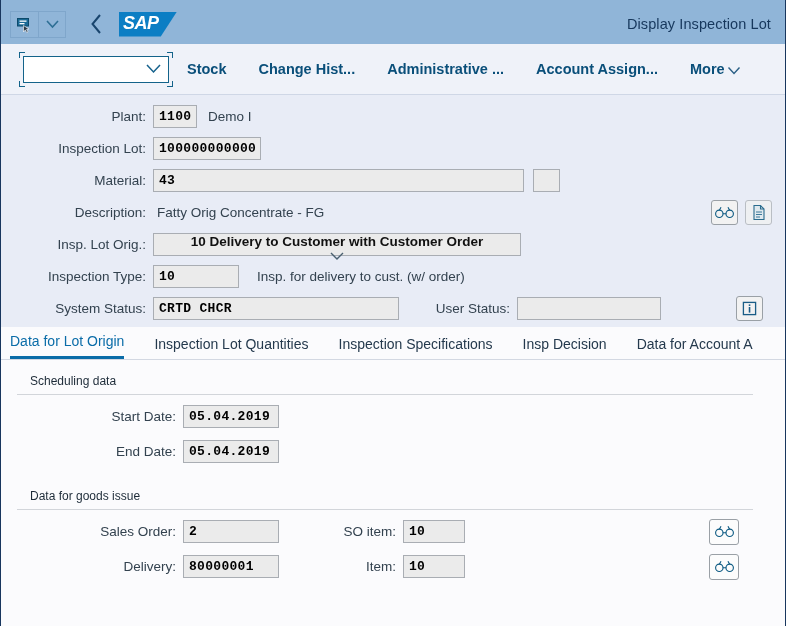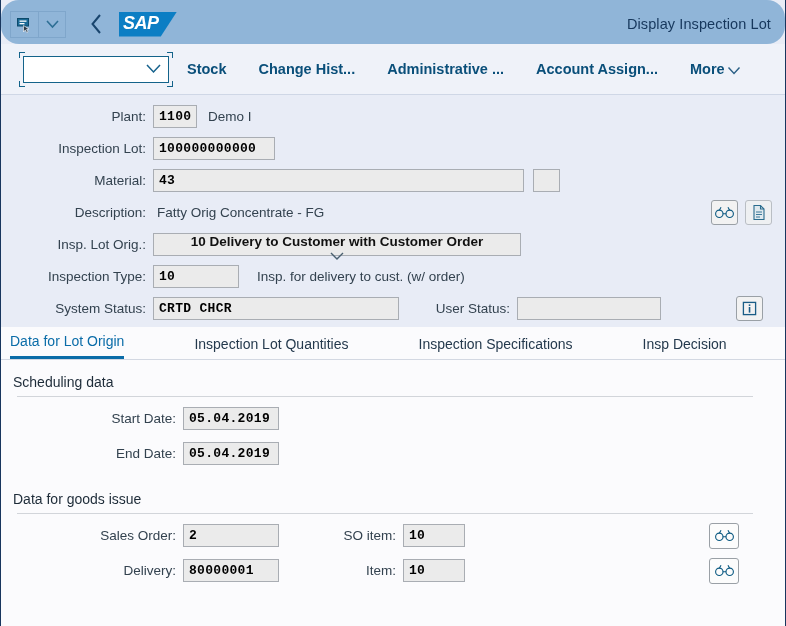--- a/index.html
+++ b/index.html
@@ -10,21 +10,21 @@
     background:#e8ecf6;
     overflow:hidden;
     position:relative;
   }
   .app { width:786px; height:626px; position:relative; display:flex; flex-direction:column;
          border:1px solid #18365e; border-top:none; border-bottom:none; }
 
   
   .shellbar {
     height:44px; background:#90b5d8; display:flex; align-items:center;
-    padding:4px 14px 0 9px; flex:0 0 44px; position:relative;border-radius:18px;
+    padding:4px 14px 0 9px; flex:0 0 44px; position:relative;
   }
   .icon-group { display:flex; align-items:center; border:1px solid #7fa6cb; }
   .shell-btn {
     width:27px; height:25px; display:flex; align-items:center; justify-content:center;
     cursor:pointer;
   }
   .shell-btn + .shell-btn { border-left:1px solid #7fa6cb; }
   .back-arrow {
     margin-left:19px; width:22px; height:28px; display:flex; align-items:center;
     justify-content:center; cursor:pointer; color:#0a3d62;
@@ -93,32 +93,32 @@
   .sq-btn {
     width:27px; height:25px; background:#f2f2f2; border:1px solid #9aa0a6;
     border-radius:3px; display:flex; align-items:center; justify-content:center;
     cursor:pointer;
   }
   .sq-btn.flat { background:#eef0f2; border:1px solid #b9bec4; }
 
   
   .tabbar {
     background:#fbfbfd; height:33px; display:flex; align-items:flex-end;
-    padding-left:9px; flex:0 0 33px; border-bottom:1px solid #d3d8e2; overflow:hidden;gap:40px;
+    padding-left:9px; flex:0 0 33px; border-bottom:1px solid #d3d8e2; overflow:hidden;
   }
   .tab {
     font-size:14px; color:#24394d; padding:0 0 7px 0; margin-right:30px;
     white-space:nowrap; cursor:pointer;
   }
   .tab.active { color:#0a6ca8; border-bottom:3px solid #0a6ca8; }
 
   
   .content { background:#fbfbfd; flex:1 1 auto; padding:14px 0 0 0; overflow:hidden; }
   .section-title {
-    font-size:14px; color:#1d2b38; padding-left:12px; margin-bottom:6px;
+    font-size:12px; color:#1d2b38; padding-left:29px; margin-bottom:6px;
   }
   .rule { height:1px; background:#d2d5da; margin:0 32px 0 16px; }
   .grp { margin-bottom:8px; }
   .crow { display:flex; align-items:center; height:27px; margin-top:8px; position:relative; }
   .clabel {
     width:182px; text-align:right; padding-right:7px; font-size:13.5px; color:#33424f;
     white-space:nowrap;
   }
   .mlabel {
     width:112px; text-align:right; padding-right:7px; font-size:13.5px; color:#33424f;
@@ -207,21 +207,21 @@
   <div class="formarea">
 
     <div class="frow">
       <div class="flabel">Plant:</div>
       <div class="fld" style="width:44px">1100</div>
       <div class="statictxt">Demo I</div>
     </div>
 
     <div class="frow">
       <div class="flabel">Inspection Lot:</div>
-      <div class="fld" style="width:122px">100000000000</div>
+      <div class="fld" style="width:108px">100000000000</div>
     </div>
 
     <div class="frow">
       <div class="flabel">Material:</div>
       <div class="fld" style="width:371px">43</div>
       <div class="fld-empty" style="width:27px; margin-left:9px;"></div>
     </div>
 
     <div class="frow">
       <div class="flabel">Description:</div>

